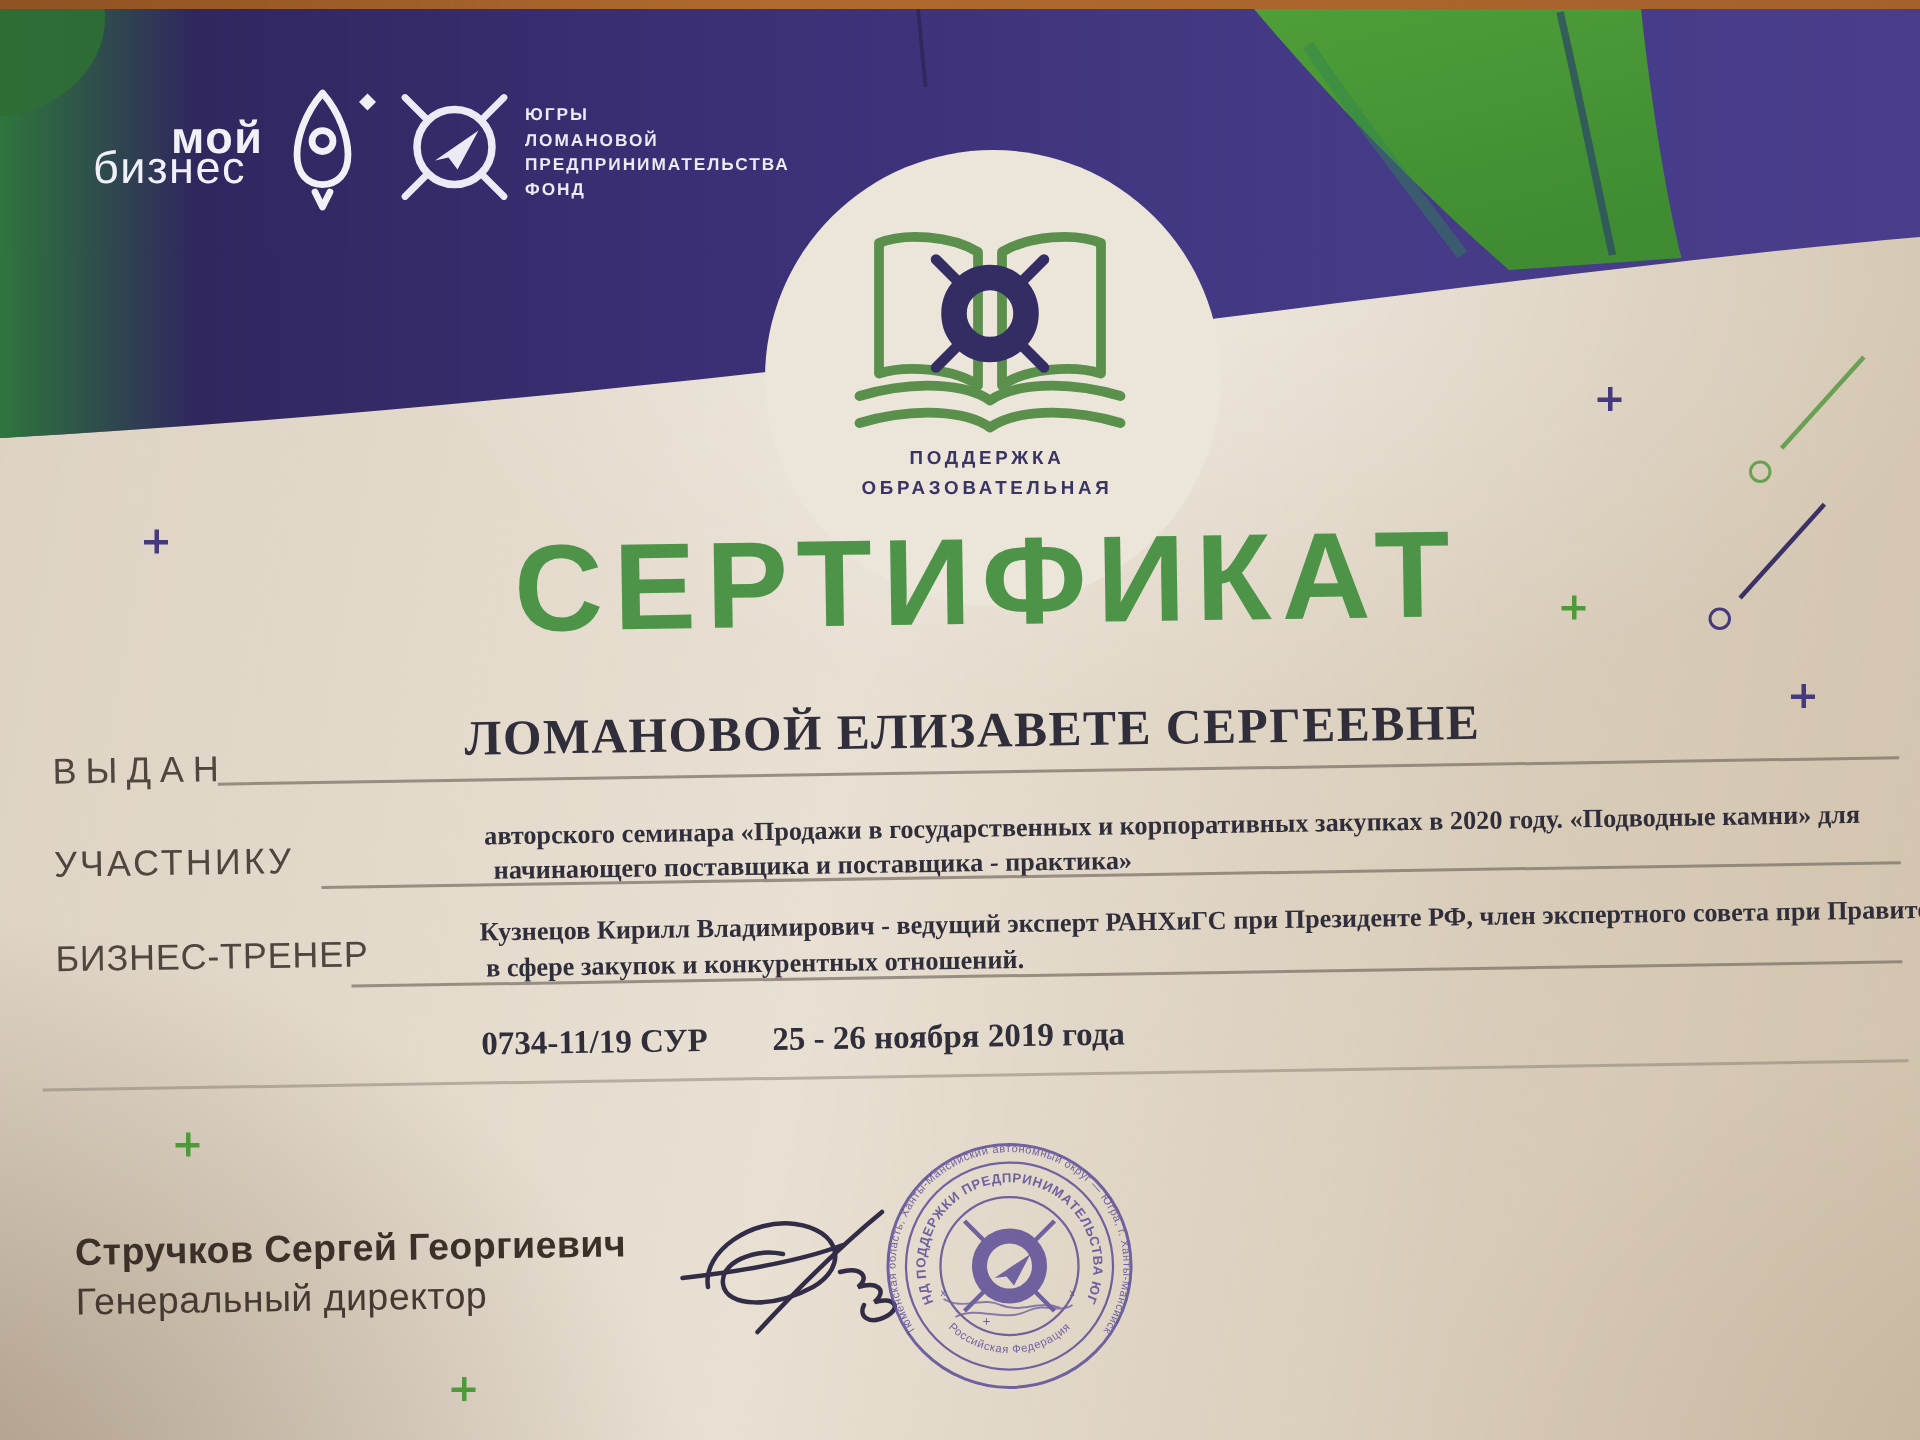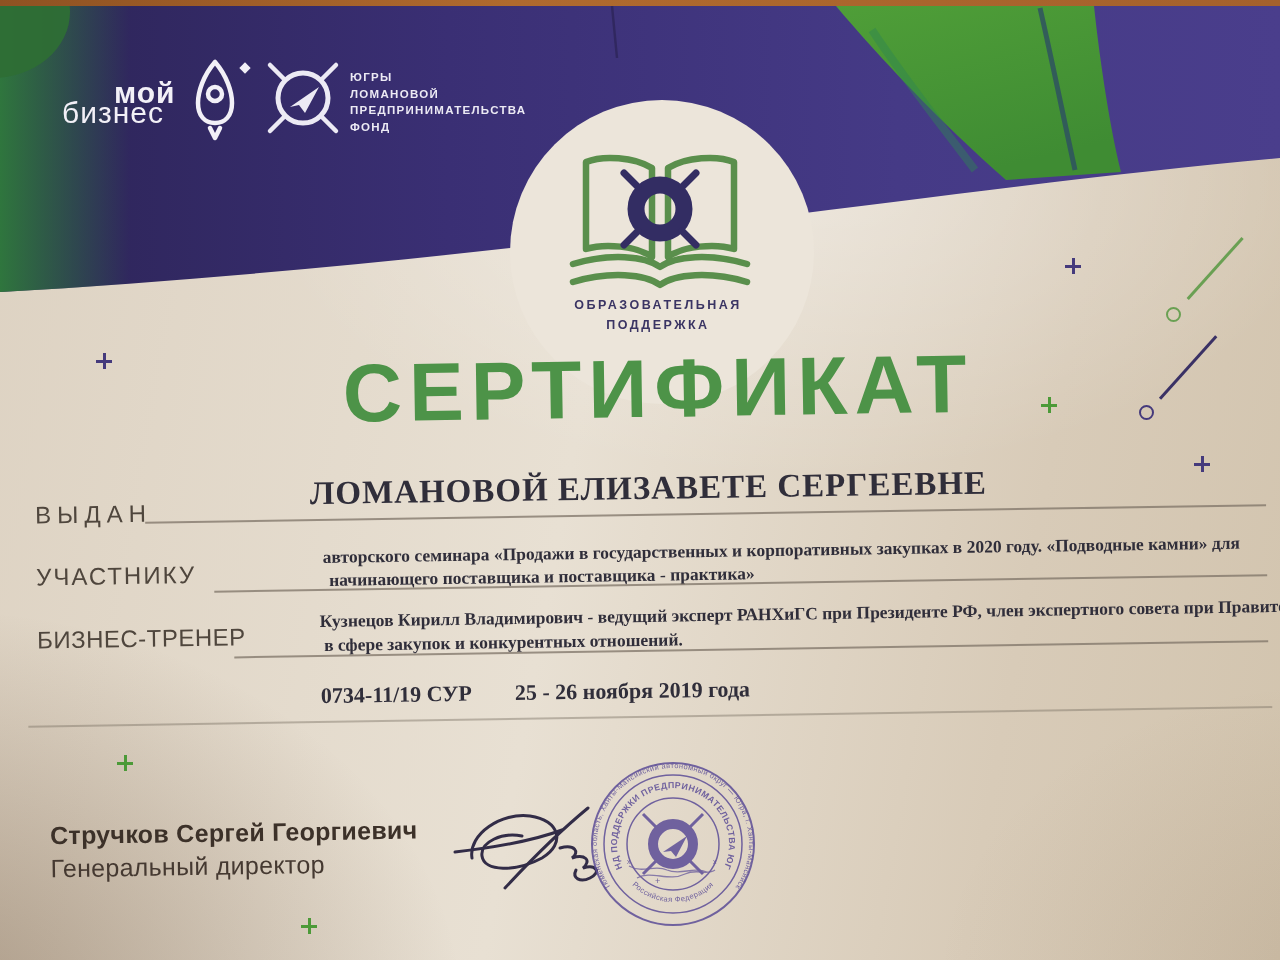--- a/index.html
+++ b/index.html
@@ -115,22 +115,22 @@
         <path d="M108,32 C126,21 157,19 174,26 L174,113 C155,107 123,110 108,121 L108,32 Z"></path>
         <path d="M13,128 C50,117 85,120 100,131 C115,120 150,117 187,128"></path>
         <path d="M13,146 C50,135 85,138 100,149 C115,138 150,135 187,146"></path>
       </g>
       <g stroke="#332d63" stroke-linecap="round">
         <circle cx="100" cy="73" r="24" stroke-width="17" fill="none"></circle>
         <path d="M78,51 L64,37 M122,51 L136,37 M78,95 L64,109 M122,95 L136,109" stroke-width="7"></path>
       </g>
     </svg>
     <div class="emblem-caption">
+      <div>ПОДДЕРЖКА</div>
       <div>ОБРАЗОВАТЕЛЬНАЯ</div>
-      <div>ПОДДЕРЖКА</div>
     </div>
 
     <div class="tilt">
       <div class="title">СЕРТИФИКАТ</div>
 
       <div class="field-label" style="left:35px;top:486px;letter-spacing:6px">ВЫДАН</div>
       <div class="serif name-val">ЛОМАНОВОЙ ЕЛИЗАВЕТЕ СЕРГЕЕВНЕ</div>
       <div class="rule" style="left:145px;top:508px;width:1121px"></div>
 
       <div class="field-label" style="left:35px;top:548px;letter-spacing:2px">УЧАСТНИКУ</div>

